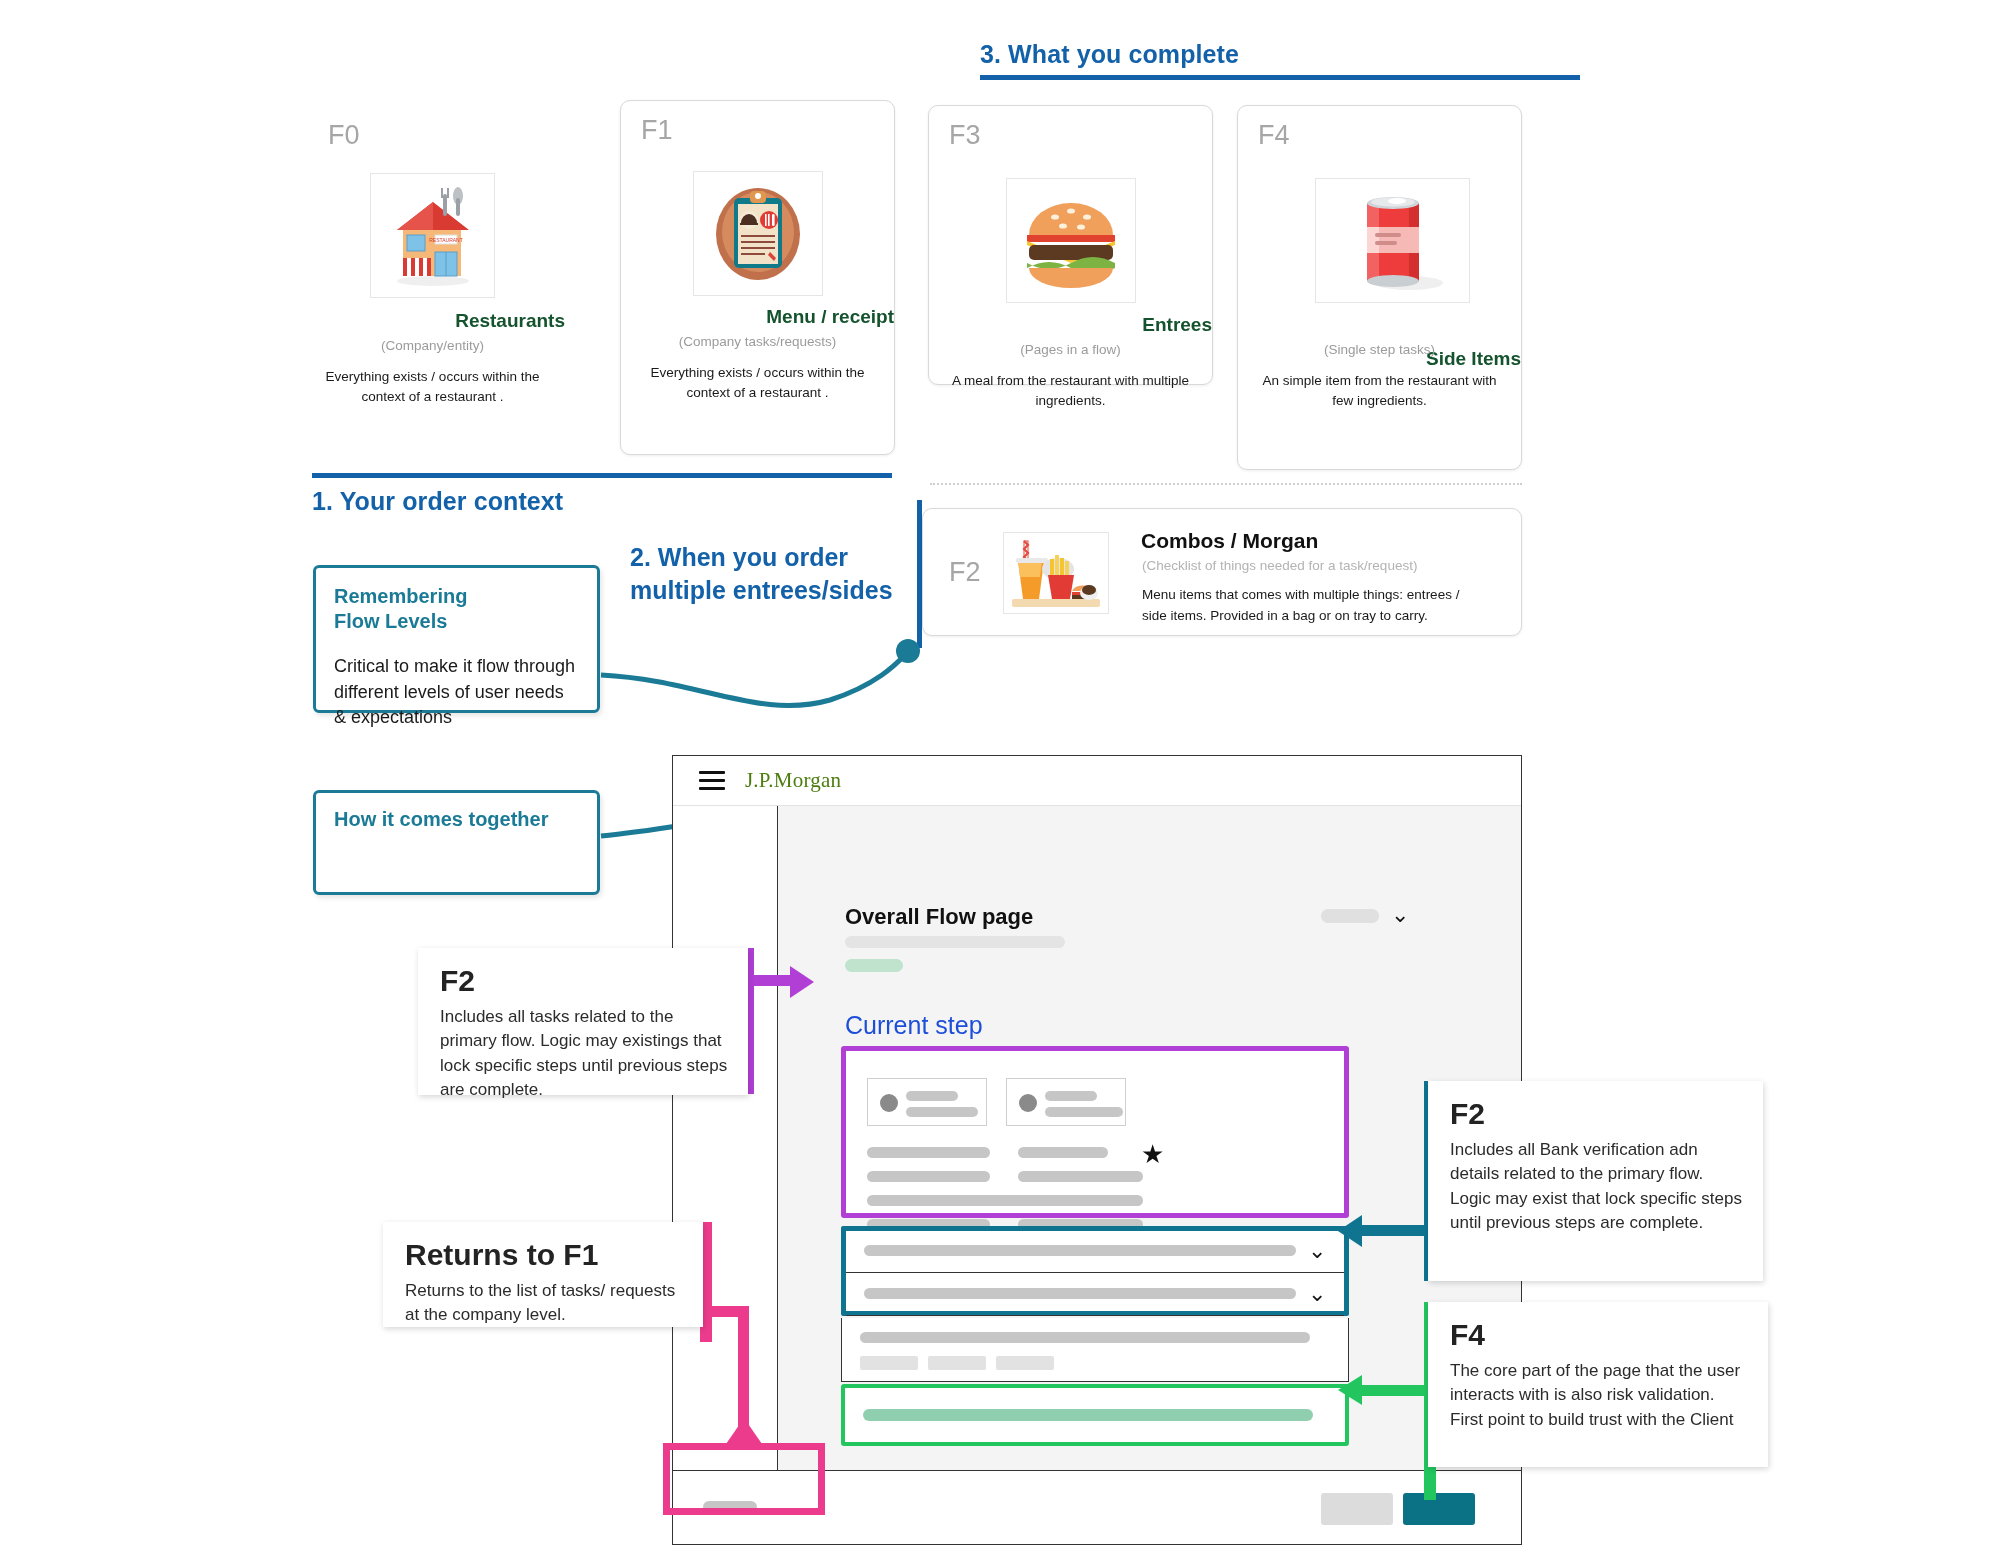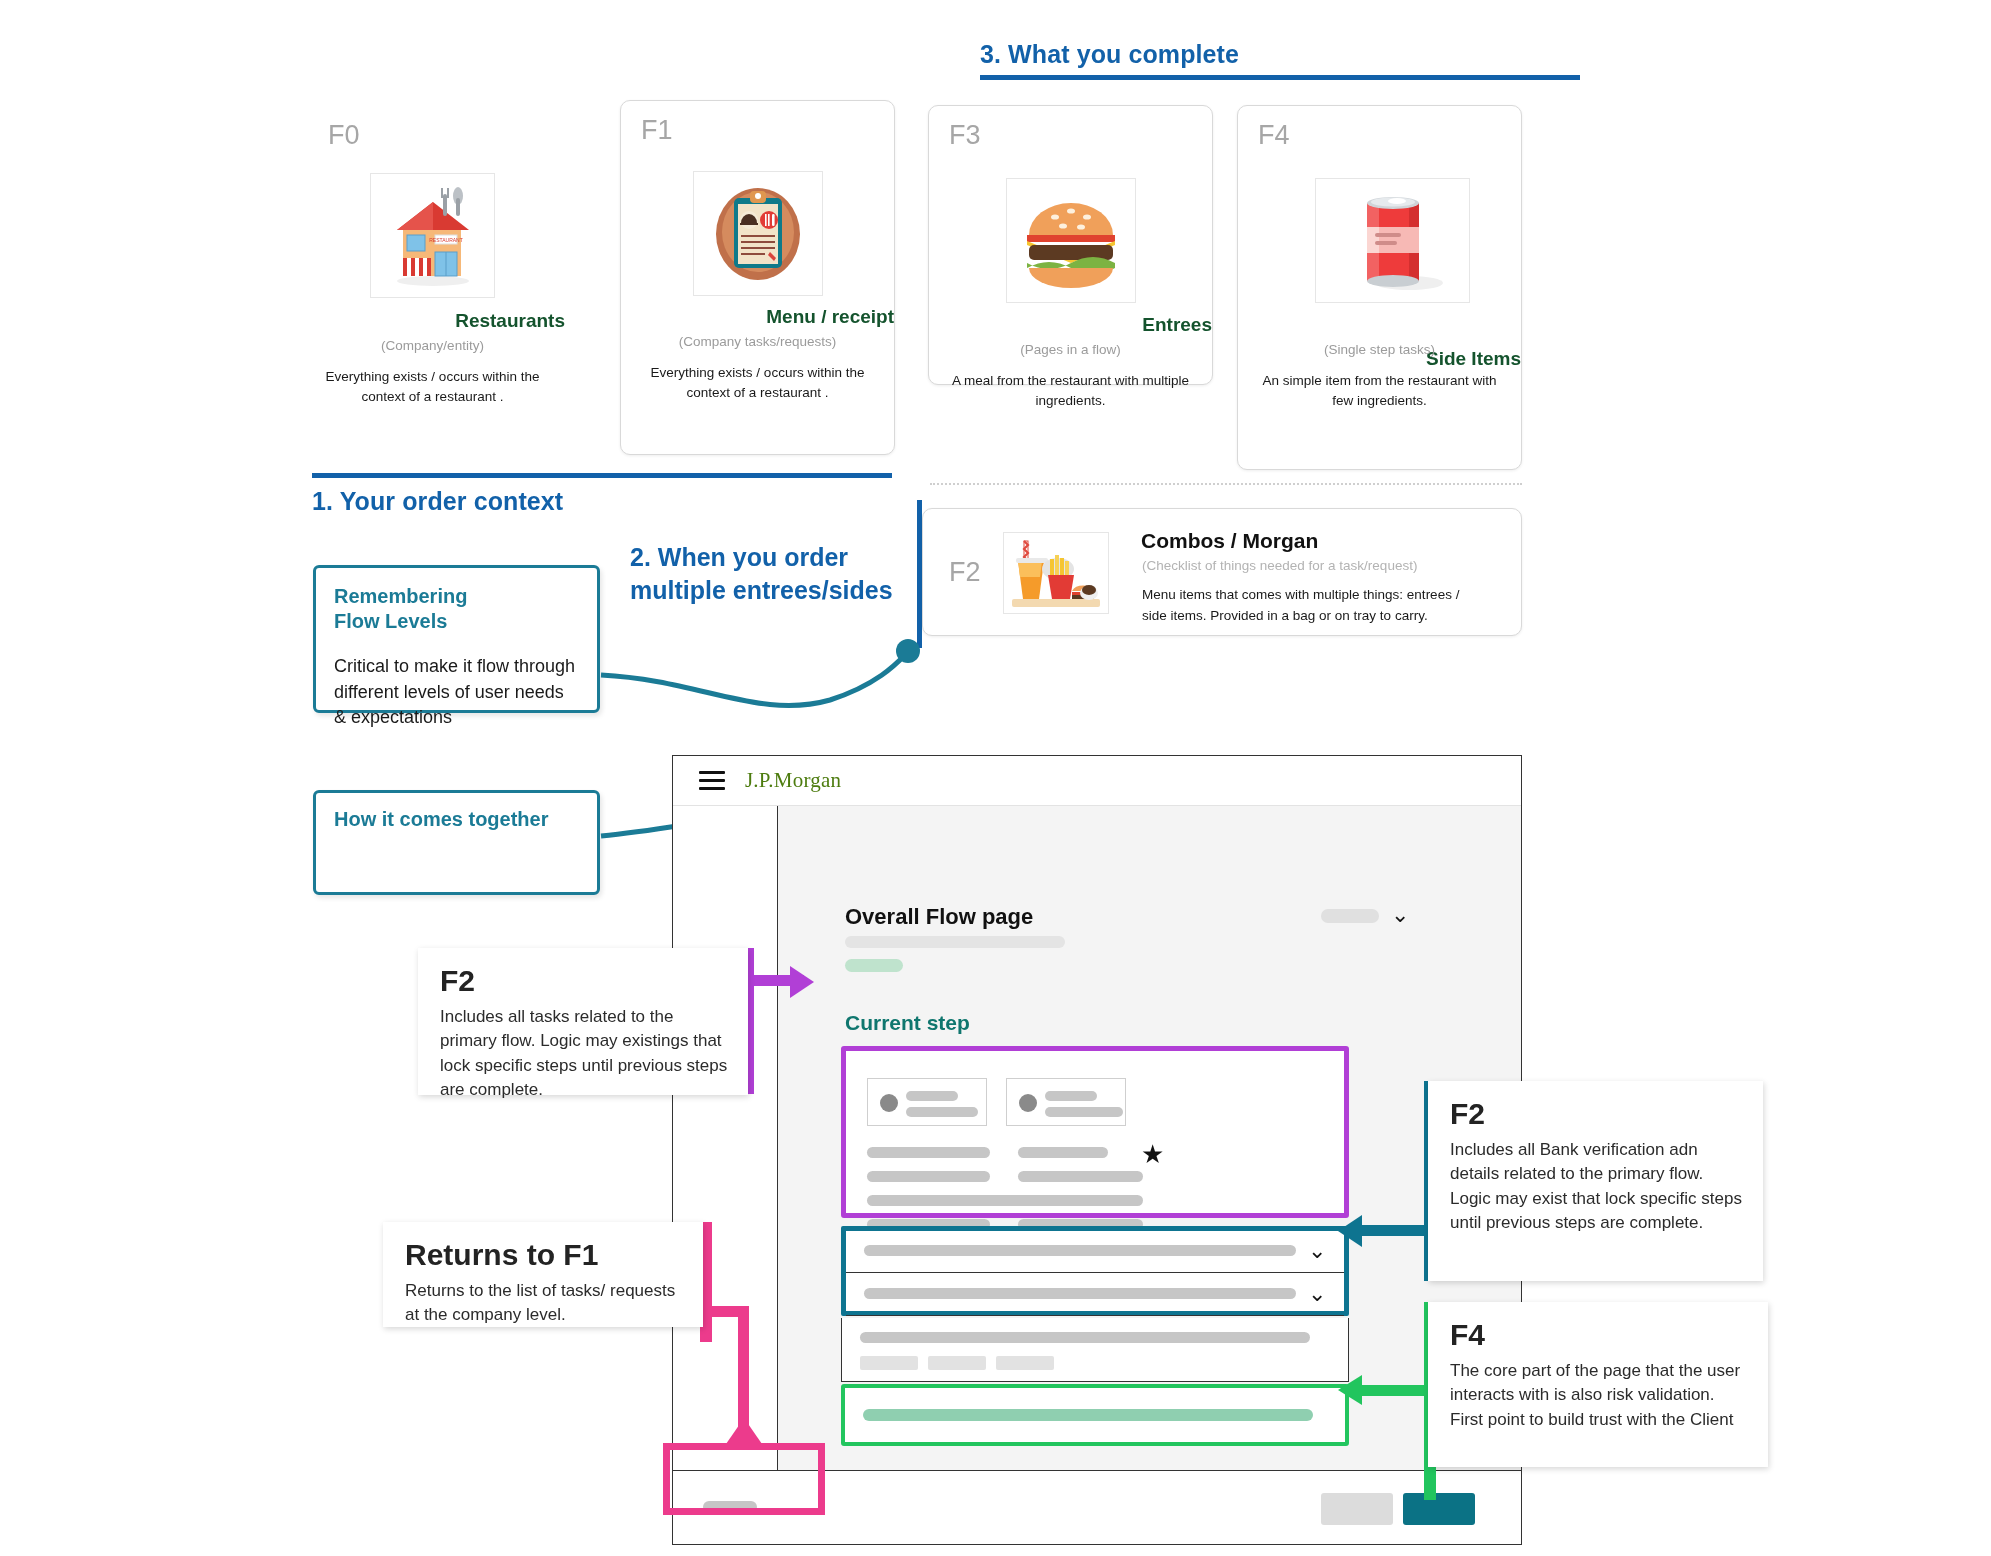--- a/index.html
+++ b/index.html
@@ -89,21 +89,21 @@
     display:flex; align-items:center; gap:20px; padding-left:26px;
   }
   .burger { width:26px; }
   .burger span { display:block; height:3px; background:#111; margin:5px 0; border-radius:1px;}
   .brand { font-family:"Liberation Serif", serif; font-size:21px; color:#4d7c0f; letter-spacing:.2px; }
   .mock-sidebar {
     position:absolute; left:0; top:50px; bottom:0; width:105px;
     background:#fff; border-right:1px solid #333;
   }
   .m-h1 { position:absolute; font-size:22px; font-weight:700; color:#111; }
-  .m-h2 { position:absolute; font-size:21px; font-weight:700; color:#0f766e; }
+  .m-h2 { position:absolute; font-size:25px; font-weight:400; color:#1d4ed8; }
   .sk { position:absolute; background:#c6c6c6; border-radius:7px; height:13px; }
   .sk.light { background:#e2e2e2; }
   .sk.green { background:#8fcfb0; }
   .sk.greenlt { background:#bfe3cd; }
 
   .panel { position:absolute; background:#fff; border:1px solid #333; }
   .panel.hl-purple { border:5px solid #b13fd6; border-radius:3px; }
   .panel.hl-teal  { border:5px solid #0e7490; border-radius:2px; }
   .panel.hl-green { border:4px solid #22c55e; border-radius:3px; }
 

